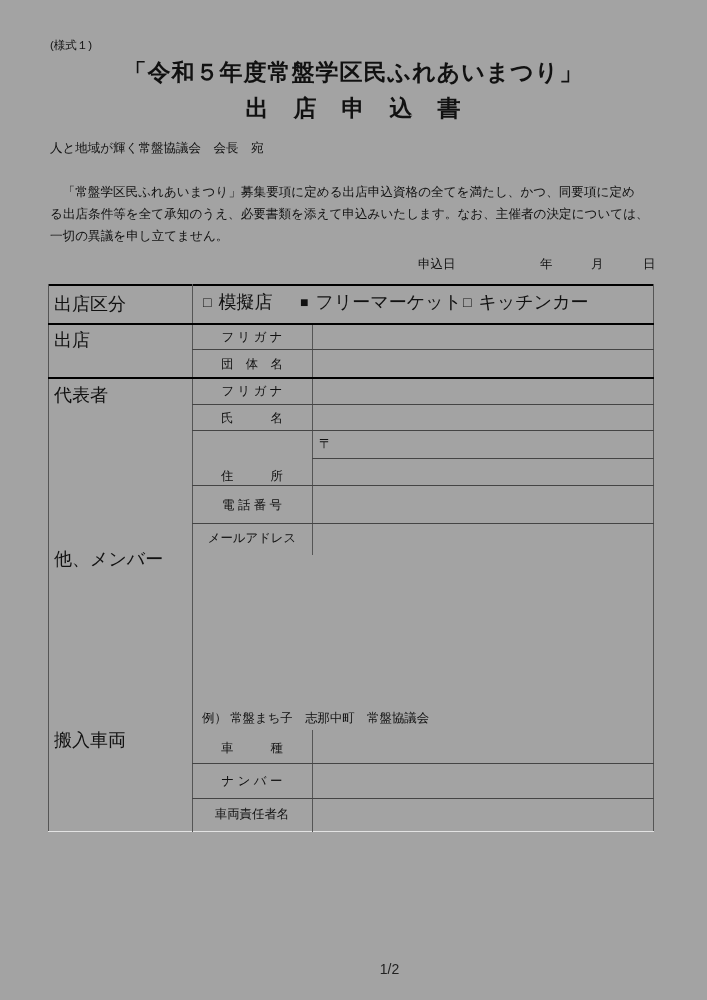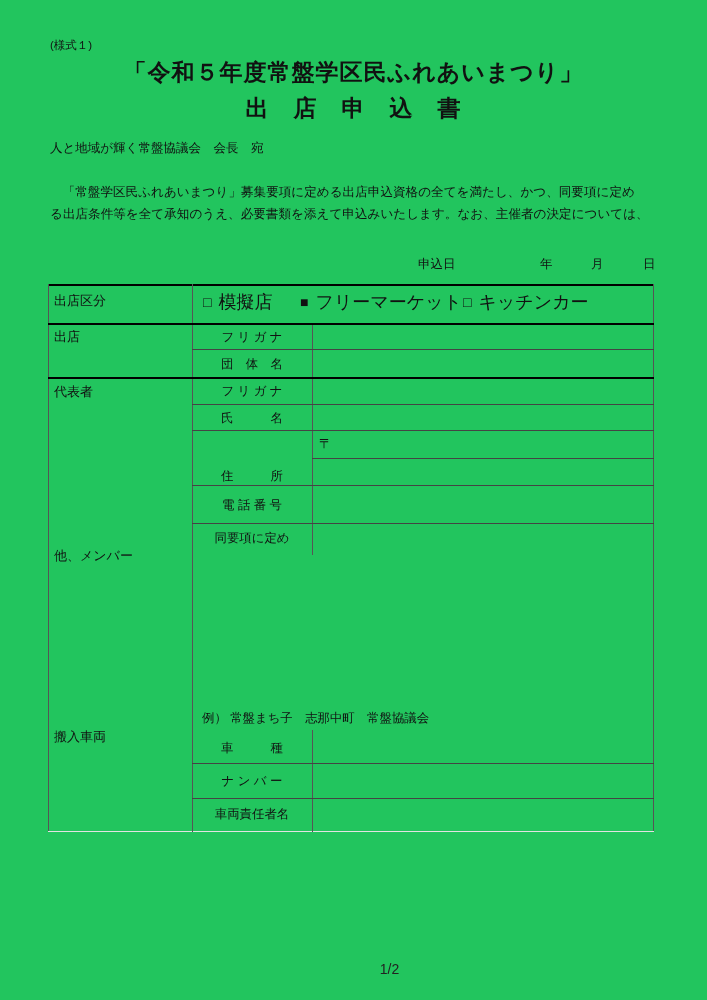--- a/index.html
+++ b/index.html
@@ -1,53 +1,54 @@
 <!DOCTYPE html>
 <html><head>
 <meta charset="utf-8">
 <style>
   html,body{margin:0;padding:0;background:#fff;}
   .page{
     position:relative;
     width:707px;height:1000px;
-    background:#22c55e;
+    background:#a3a3a3;
     font-family:"Liberation Sans","DejaVu Sans",sans-serif;
     color:#111;
     overflow:hidden;
   }
   .abs{position:absolute;}
   .t12{font-size:12.4px;line-height:1.25;white-space:pre;}
   .title{font-weight:bold;font-size:23px;letter-spacing:1px;width:100%;text-align:center;white-space:pre;}
   .pledge{font-size:12.6px;line-height:21.6px;white-space:pre;}
   .hline{position:absolute;background:#444;height:1px;}
   .hline.thick{background:#000;height:2px;}
   .vline{position:absolute;background:#555;width:1px;}
   .outer{position:absolute;background:#555;}
   .cell-label{position:absolute;left:144px;width:120px;text-align:center;font-size:12.4px;white-space:pre;}
-  .row-label{position:absolute;left:6px;font-size:13px;white-space:pre;}
+  .row-label{position:absolute;left:6px;font-size:18px;white-space:pre;}
   .chk{position:absolute;top:6px;display:flex;align-items:center;gap:7px;}
   .chk .box{font-size:14px;line-height:1;}
   .chk .lab{font-size:18px;white-space:pre;}
   .note{position:absolute;left:6px;width:134px;font-size:12.4px;line-height:21.4px;word-break:break-all;overflow-wrap:anywhere;}
   .input-cell{position:absolute;}
 </style>
 </head>
 <body>
 
 <div class="page">
 
   <div class="abs t12" style="left:50px;top:38px;font-size:11.5px;">(様式１)</div>
 
   <div class="abs title" style="top:57px;">「令和５年度常盤学区民ふれあいまつり」</div>
   <div class="abs title" style="top:93px;">出　店　申　込　書</div>
 
   <div class="abs pledge" style="left:50px;top:182px;">　「常盤学区民ふれあいまつり」募集要項に定める出店申込資格の全てを満たし、かつ、同要項に定め</div>
 
   <div class="abs t12" style="left:50px;top:141px;font-size:12.5px;">人と地域が輝く常盤協議会　会長　宛</div>
   <div class="abs pledge" style="left:50px;top:204px;">る出店条件等を全て承知のうえ、必要書類を添えて申込みいたします。なお、主催者の決定については、</div>
+  <div class="abs pledge" style="left:50px;top:226px;">一切の異議を申し立てません。</div>
 
   <div class="abs t12" style="left:418px;top:257px;font-size:12.5px;">申込日</div>
   <div class="abs t12" style="left:540px;top:257px;font-size:12.5px;">年</div>
   <div class="abs t12" style="left:591px;top:257px;font-size:12.5px;">月</div>
   <div class="abs t12" style="left:643px;top:257px;font-size:12.5px;">日</div>
 
   <div class="abs" style="left:48px;top:284px;width:606px;height:548px;">
 
     <div class="outer" style="left:0;top:0;width:606px;height:2px;background:#000;"></div>
     <div class="outer" style="left:0;top:0;width:1px;height:548px;"></div>
@@ -87,21 +88,21 @@
       <span class="box">□</span>
       <span class="lab">キッチンカー</span>
     </div>
 
     <div class="cell-label" style="top:45px;">フ リ ガ ナ</div>
     <div class="cell-label" style="top:72px;">団　体　名</div>
     <div class="cell-label" style="top:99px;">フ リ ガ ナ</div>
     <div class="cell-label" style="top:126px;">氏　　　名</div>
     <div class="cell-label" style="top:184px;">住　　　所</div>
     <div class="cell-label" style="top:213px;">電 話 番 号</div>
-    <div class="cell-label" style="top:246px;">同要項に定め</div>
+    <div class="cell-label" style="top:246px;">メールアドレス</div>
     <div class="cell-label" style="top:456px;">車　　　種</div>
     <div class="cell-label" style="top:489px;">ナ ン バ ー</div>
     <div class="cell-label" style="top:522px;">車両責任者名</div>
 
     <div class="abs" style="left:271px;top:151px;font-size:13px;">〒</div>
 
     <div class="abs" style="left:154px;top:426px;font-size:12.4px;white-space:pre;">例） 常盤まち子　志那中町　常盤協議会</div>
 
     <div class="input-cell" style="left:265px;top:40px;width:340px;height:25px;"></div>
     <div class="input-cell" style="left:265px;top:66px;width:340px;height:27px;"></div>

